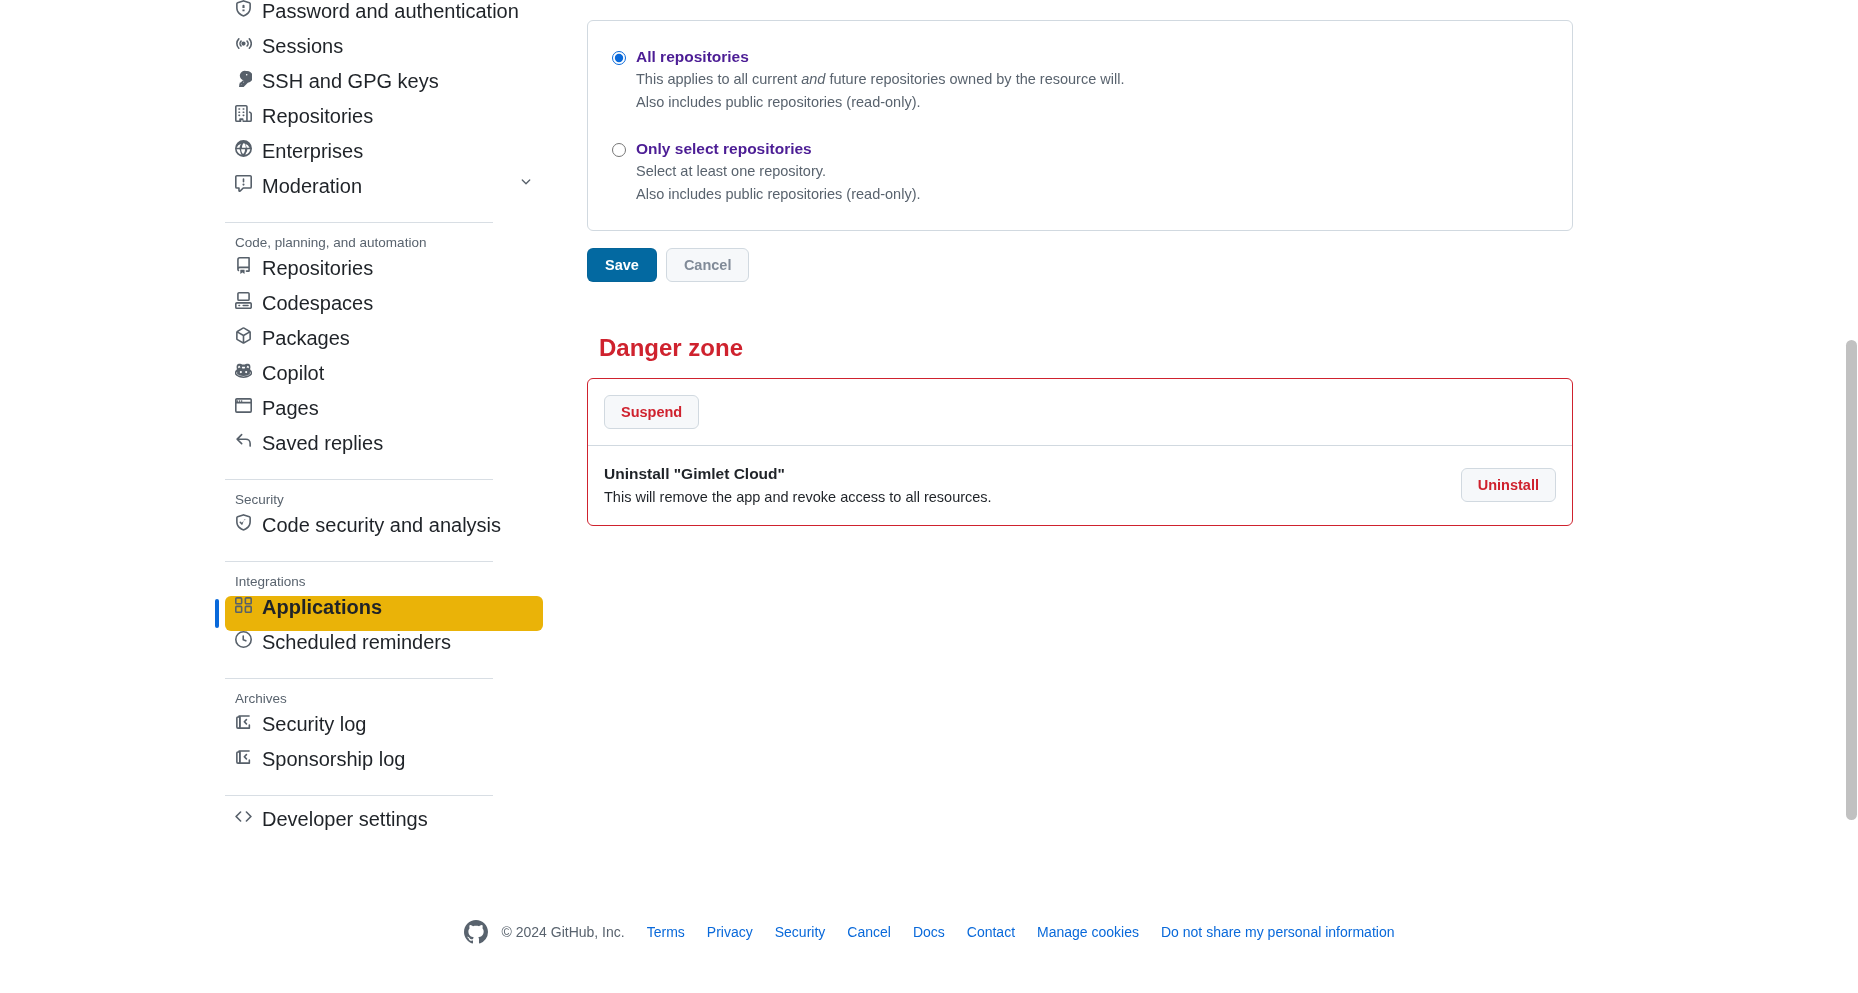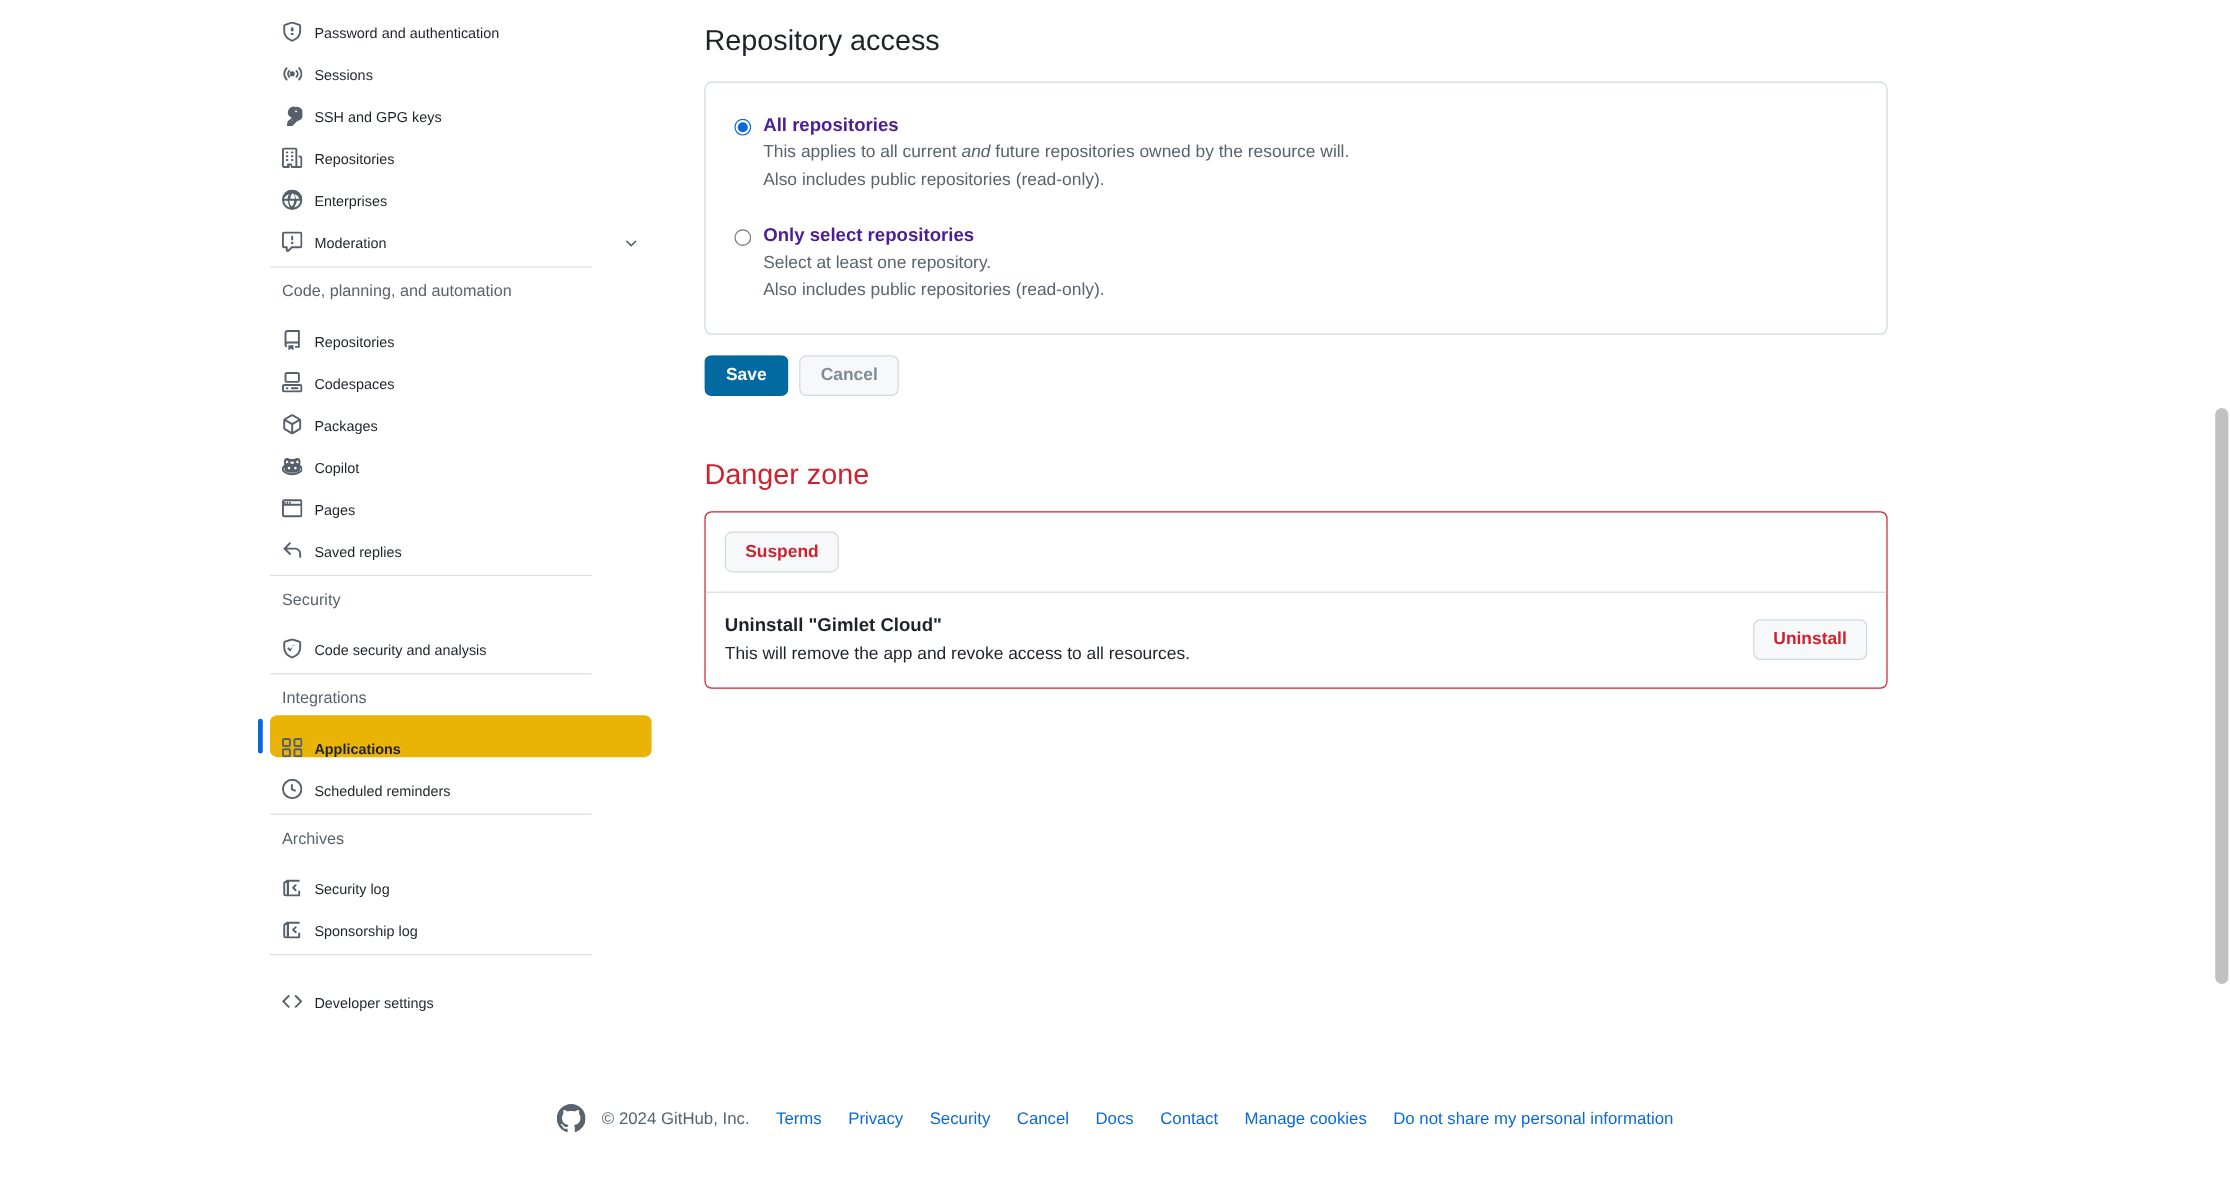--- a/index.html
+++ b/index.html
@@ -16,26 +16,26 @@
   
   .sidebar {
     width: 318px;
     margin-left: 225px;
     padding-top: 0px;
     flex: 0 0 auto;
   }
   .nav-list { list-style: none; margin: 0; padding: 0; }
   .nav-item {
     display: flex;
-    align-items: flex-end;
+    align-items: flex-start;
     gap: 10px;
     height: 35px;
     padding: 0 10px 0 10px;
     border-radius: 6px;
-    font-size: 12px;
+    font-size: 20px;
     color: #1f2328;
     cursor: pointer;
     position: relative;
   }
   .nav-item .ico {
     width: 17px; height: 17px;
     display: inline-flex;
     align-items: center; justify-content: center;
     flex: 0 0 17px;
     color: #57606a;
@@ -145,23 +145,23 @@
     border-color: rgba(27,31,36,0.06);
   }
   .btn-cancel {
     background: #f6f8fa;
     color: #818b98;
     border-color: #d1d9e0;
   }
 
   h2.danger-title {
     font-size: 24px;
-    font-weight: 400;
+    font-weight: 700;
     color: #cf222e;
-    margin: 52px 0 16px 0;
+    margin: 52px 0 16px 12px;
   }
   .danger-box {
     border: 1px solid #cf222e;
     border-radius: 6px;
     overflow: hidden;
   }
   .danger-row {
     display: flex;
     align-items: center;
     justify-content: space-between;
@@ -410,21 +410,20 @@
               </svg>
             </span>
             <span class="label">Developer settings</span>
           </li>
         </ul>
       </div>
   </nav>
 
   <main class="main">
 
-    <h2 class="section-title">Repository access</h2>
 
     <section class="box">
 
       <div class="radio-row">
         <input type="radio" name="repo-access" checked="" style="">
         <div>
           <div class="radio-label">All repositories</div>
           <div class="radio-desc">
             <span>This applies to all current </span><i>and</i><span> future repositories owned by the resource will.</span>
           </div>

